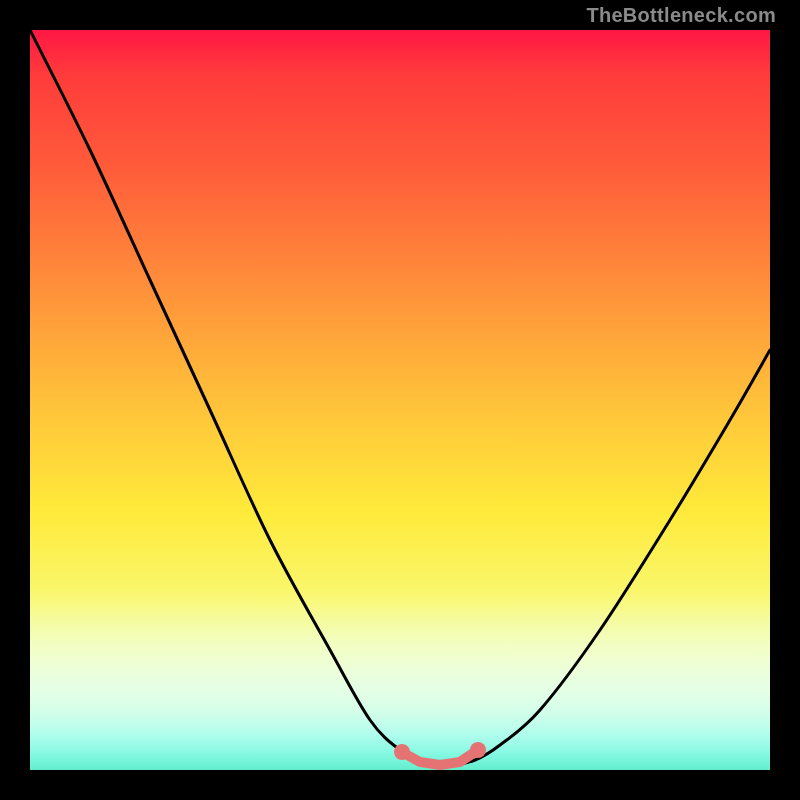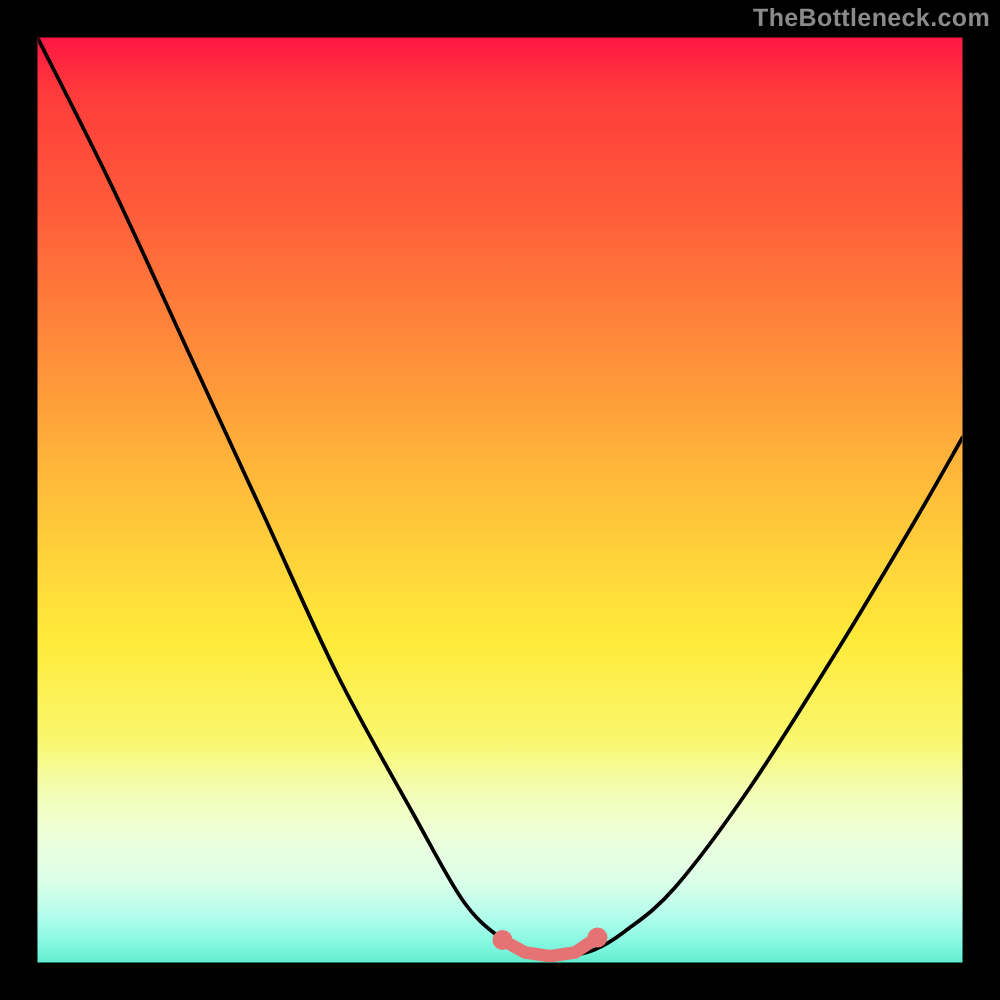--- a/index.html
+++ b/index.html
@@ -59,13 +59,13 @@
   <svg class="curve" width="740" height="740" viewBox="0 0 740 740">
     <path id="curve-path" fill="none" stroke-width="3" stroke-linecap="round" stroke="#000000" d="M0,0 C10.0,20.0 40.0,78.3 60,120 C80.0,161.7 100.0,206.7 120,250 C140.0,293.3 160.0,336.7 180,380 C200.0,423.3 220.0,470.0 240,510 C260.0,550.0 283.3,590.0 300,620 C316.7,650.0 328.3,673.3 340,690 C351.7,706.7 360.8,713.0 370,720 C379.2,727.0 386.7,729.5 395,732 C403.3,734.5 411.7,735.3 420,735 C428.3,734.7 436.7,733.3 445,730 C453.3,726.7 459.2,723.3 470,715 C480.8,706.7 493.3,699.2 510,680 C526.7,660.8 548.3,631.7 570,600 C591.7,568.3 618.3,525.0 640,490 C661.7,455.0 683.3,418.3 700,390 C716.7,361.7 733.3,331.7 740,320"></path>
     <g id="markers">
         <path d="M372,722 L390,732 L410,735 L430,732 L448,720" fill="none" stroke="#e57373" stroke-width="10" stroke-linecap="round"></path>
         <circle cx="372" cy="722" r="8" fill="#e57373"></circle>
         <circle cx="448" cy="720" r="8" fill="#e57373"></circle>
       </g>
   </svg>
 </div>
 
-<div class="watermark" style="right:8px;">TheBottleneck.com</div>
+<div class="watermark" style="right:24px;">TheBottleneck.com</div>
 
 </body></html>

